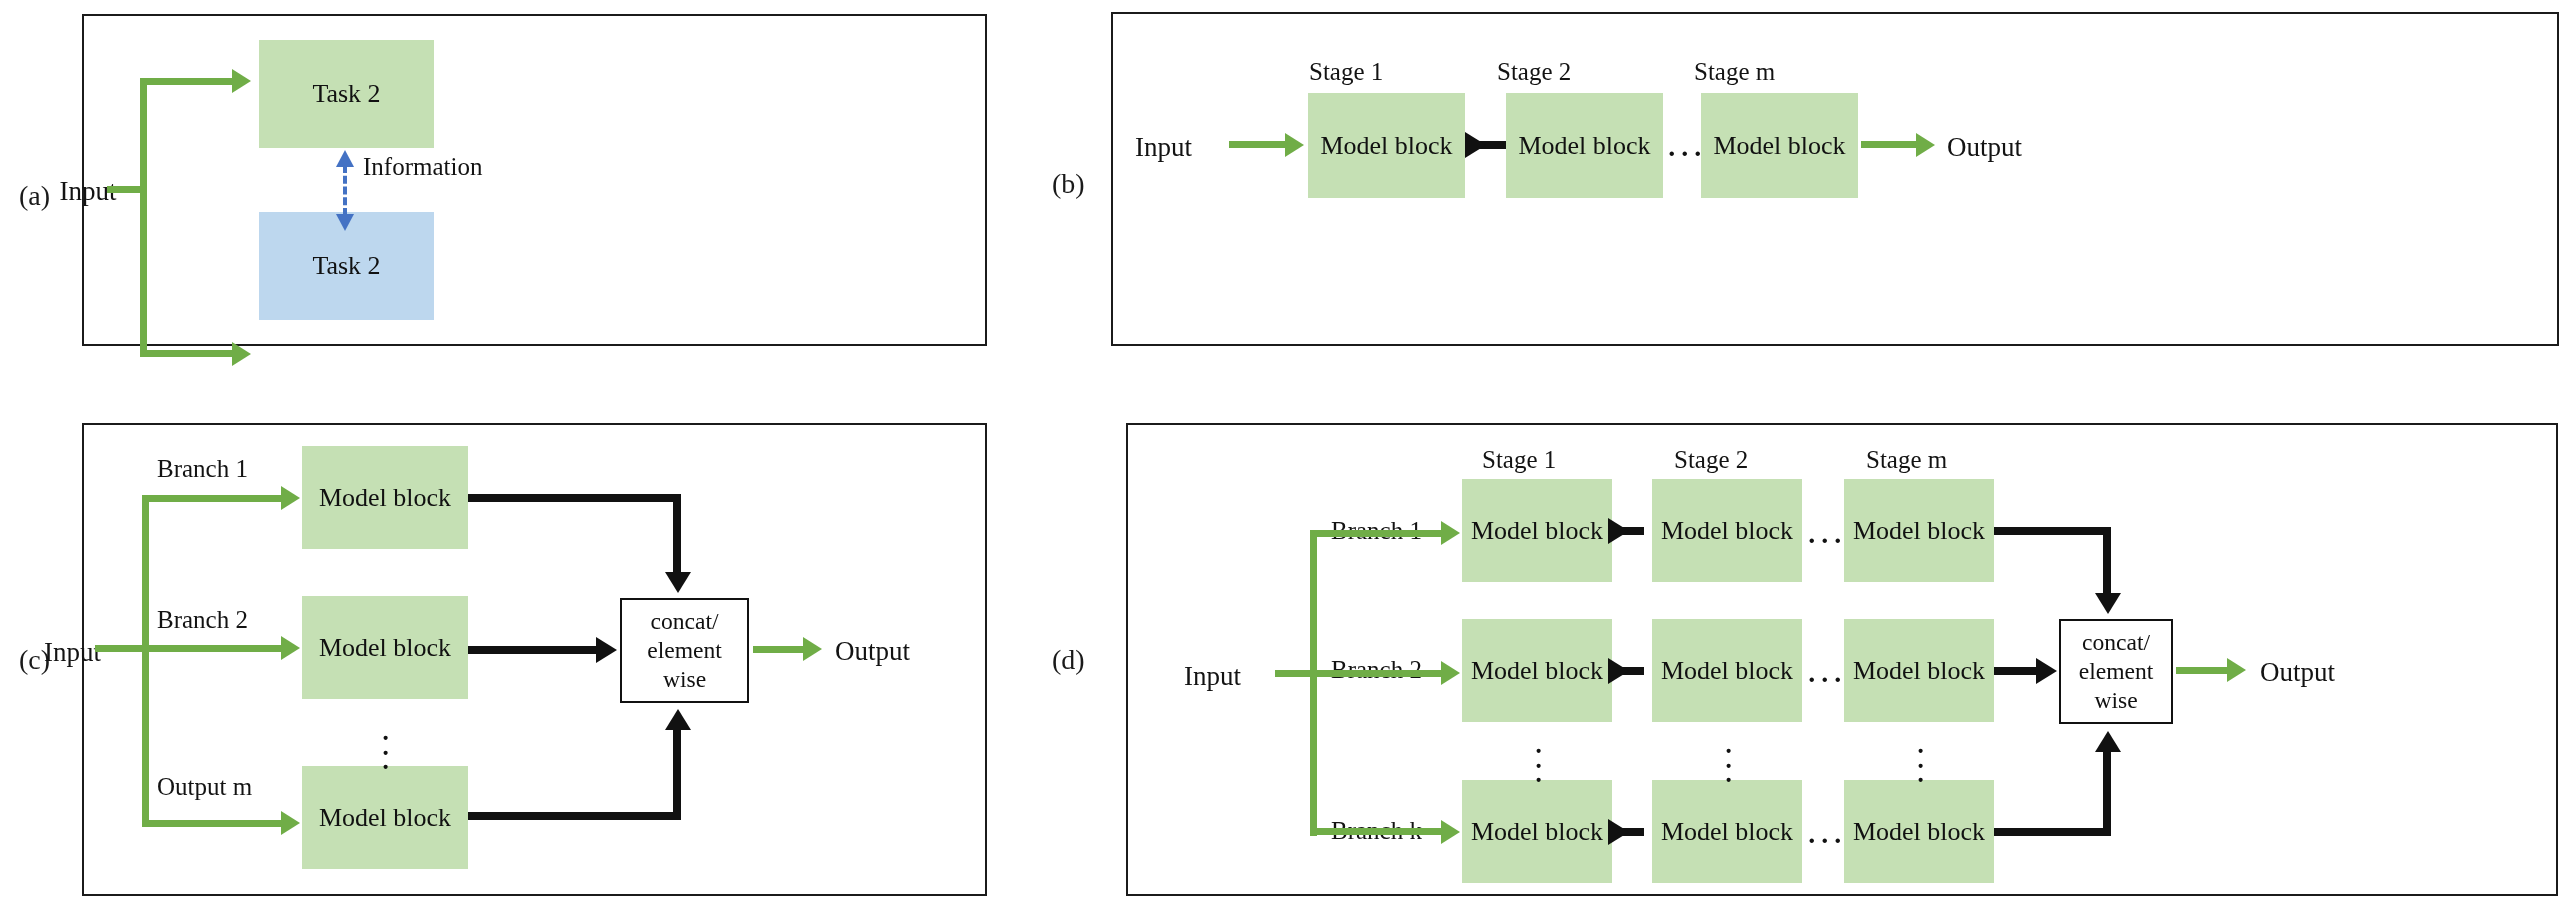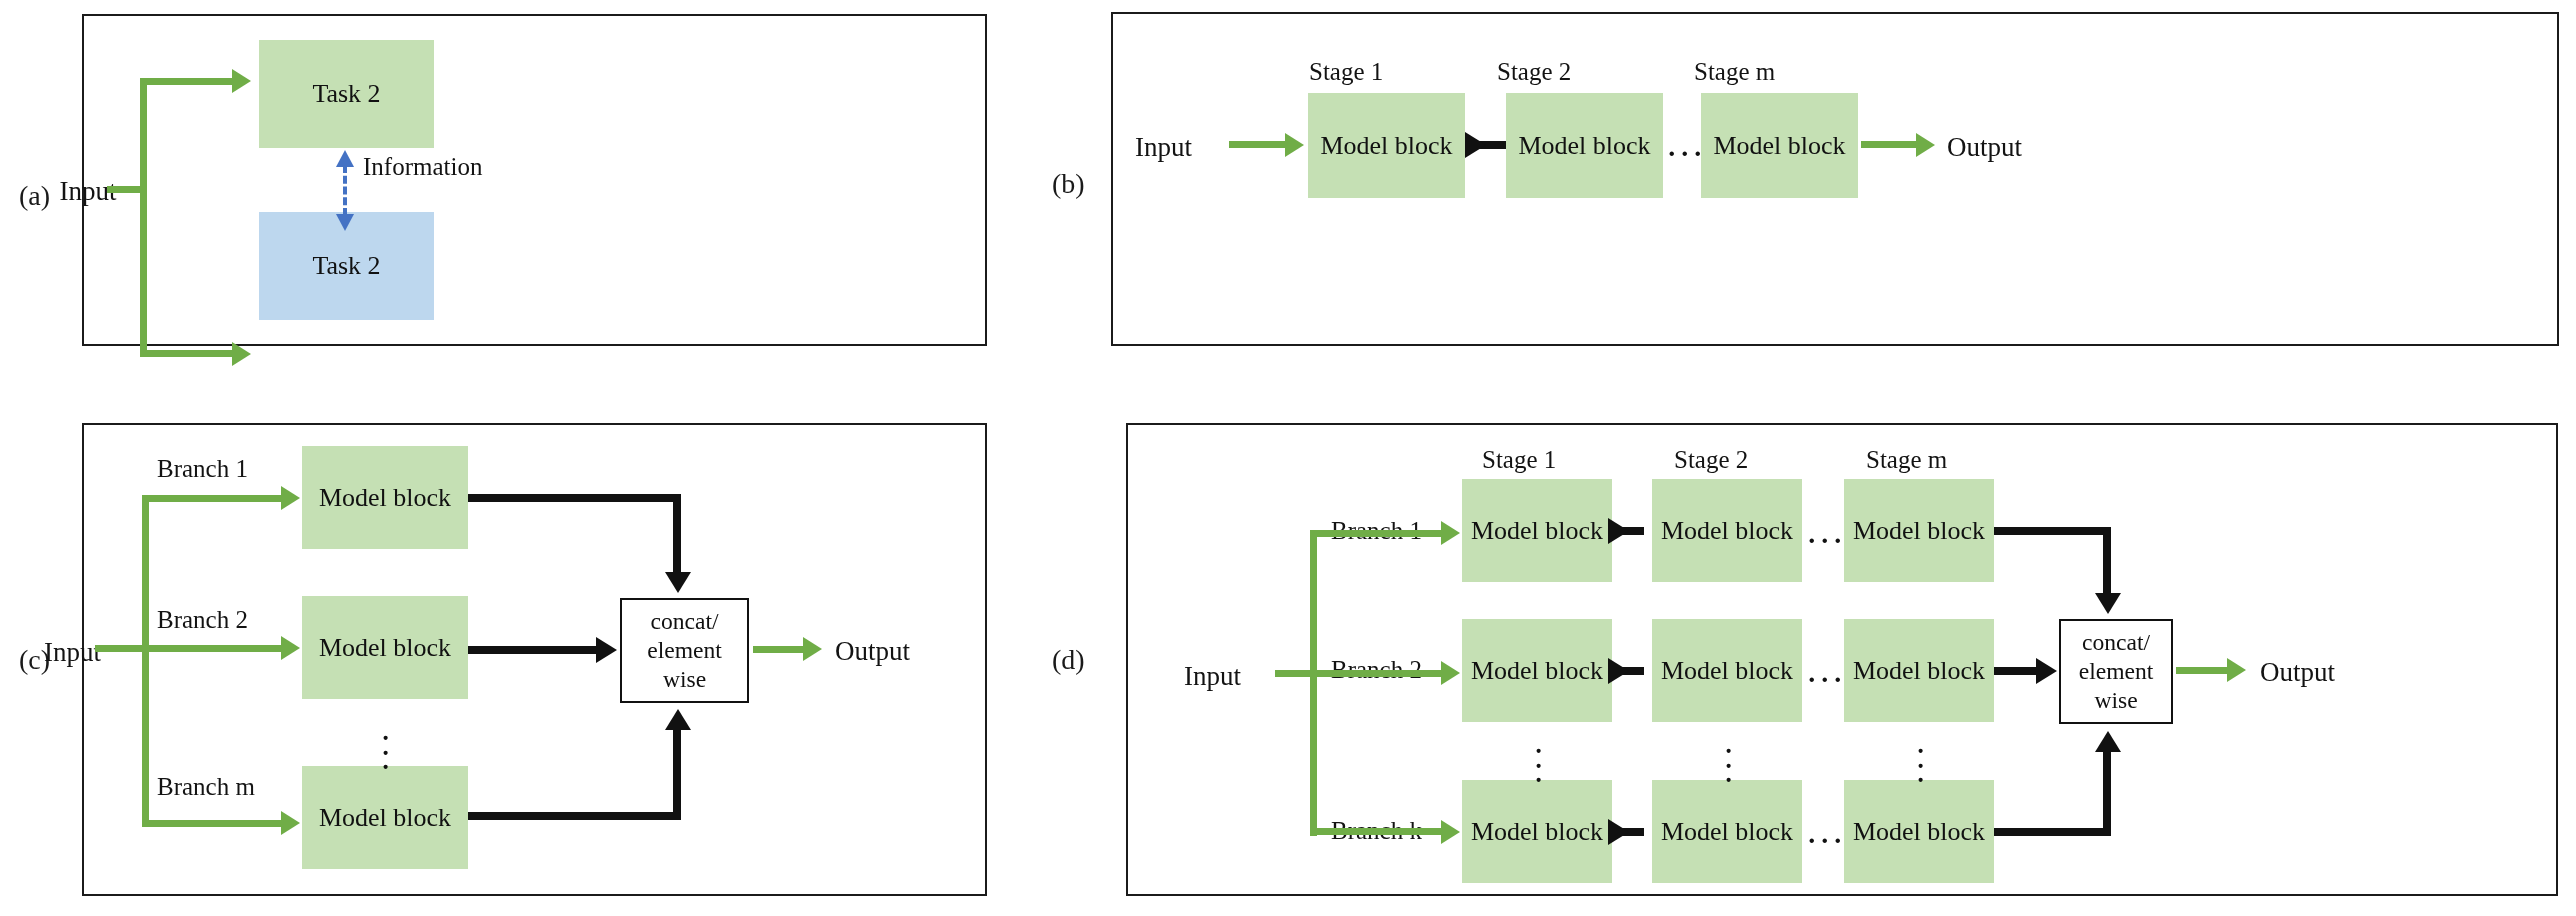--- a/index.html
+++ b/index.html
@@ -95,21 +95,21 @@
 
 <div class="plabel" style="left:19px;top:646px;">(c)</div>
 <div class="panel" style="left:82px;top:423px;width:905px;height:473px;">
 
   <div class="gblock" style="left:218px;top:21px;width:166px;height:103px;">Model block</div>
   <div class="gblock" style="left:218px;top:171px;width:166px;height:103px;">Model block</div>
   <div class="gblock" style="left:218px;top:341px;width:166px;height:103px;">Model block</div>
 
   <div class="small" style="left:73px;top:31px;">Branch 1</div>
   <div class="small" style="left:73px;top:182px;">Branch 2</div>
-  <div class="small" style="left:73px;top:349px;">Branch m</div>
+  <div class="small" style="left:73px;top:349px;">Output m</div>
 
   <div class="txt" style="left:-40px;top:214px;">Input</div>
 
   <div class="gh" style="left:10.5px;top:220px;width:189px;"></div>
   <div class="gtip" style="left:197px;top:211px;"></div>
   <div class="gv" style="left:58px;top:70px;height:332px;"></div>
   <div class="gh" style="left:58px;top:70px;width:141px;"></div>
   <div class="gtip" style="left:197px;top:61px;"></div>
   <div class="gh" style="left:58px;top:395px;width:141px;"></div>
   <div class="gtip" style="left:197px;top:386px;"></div>

